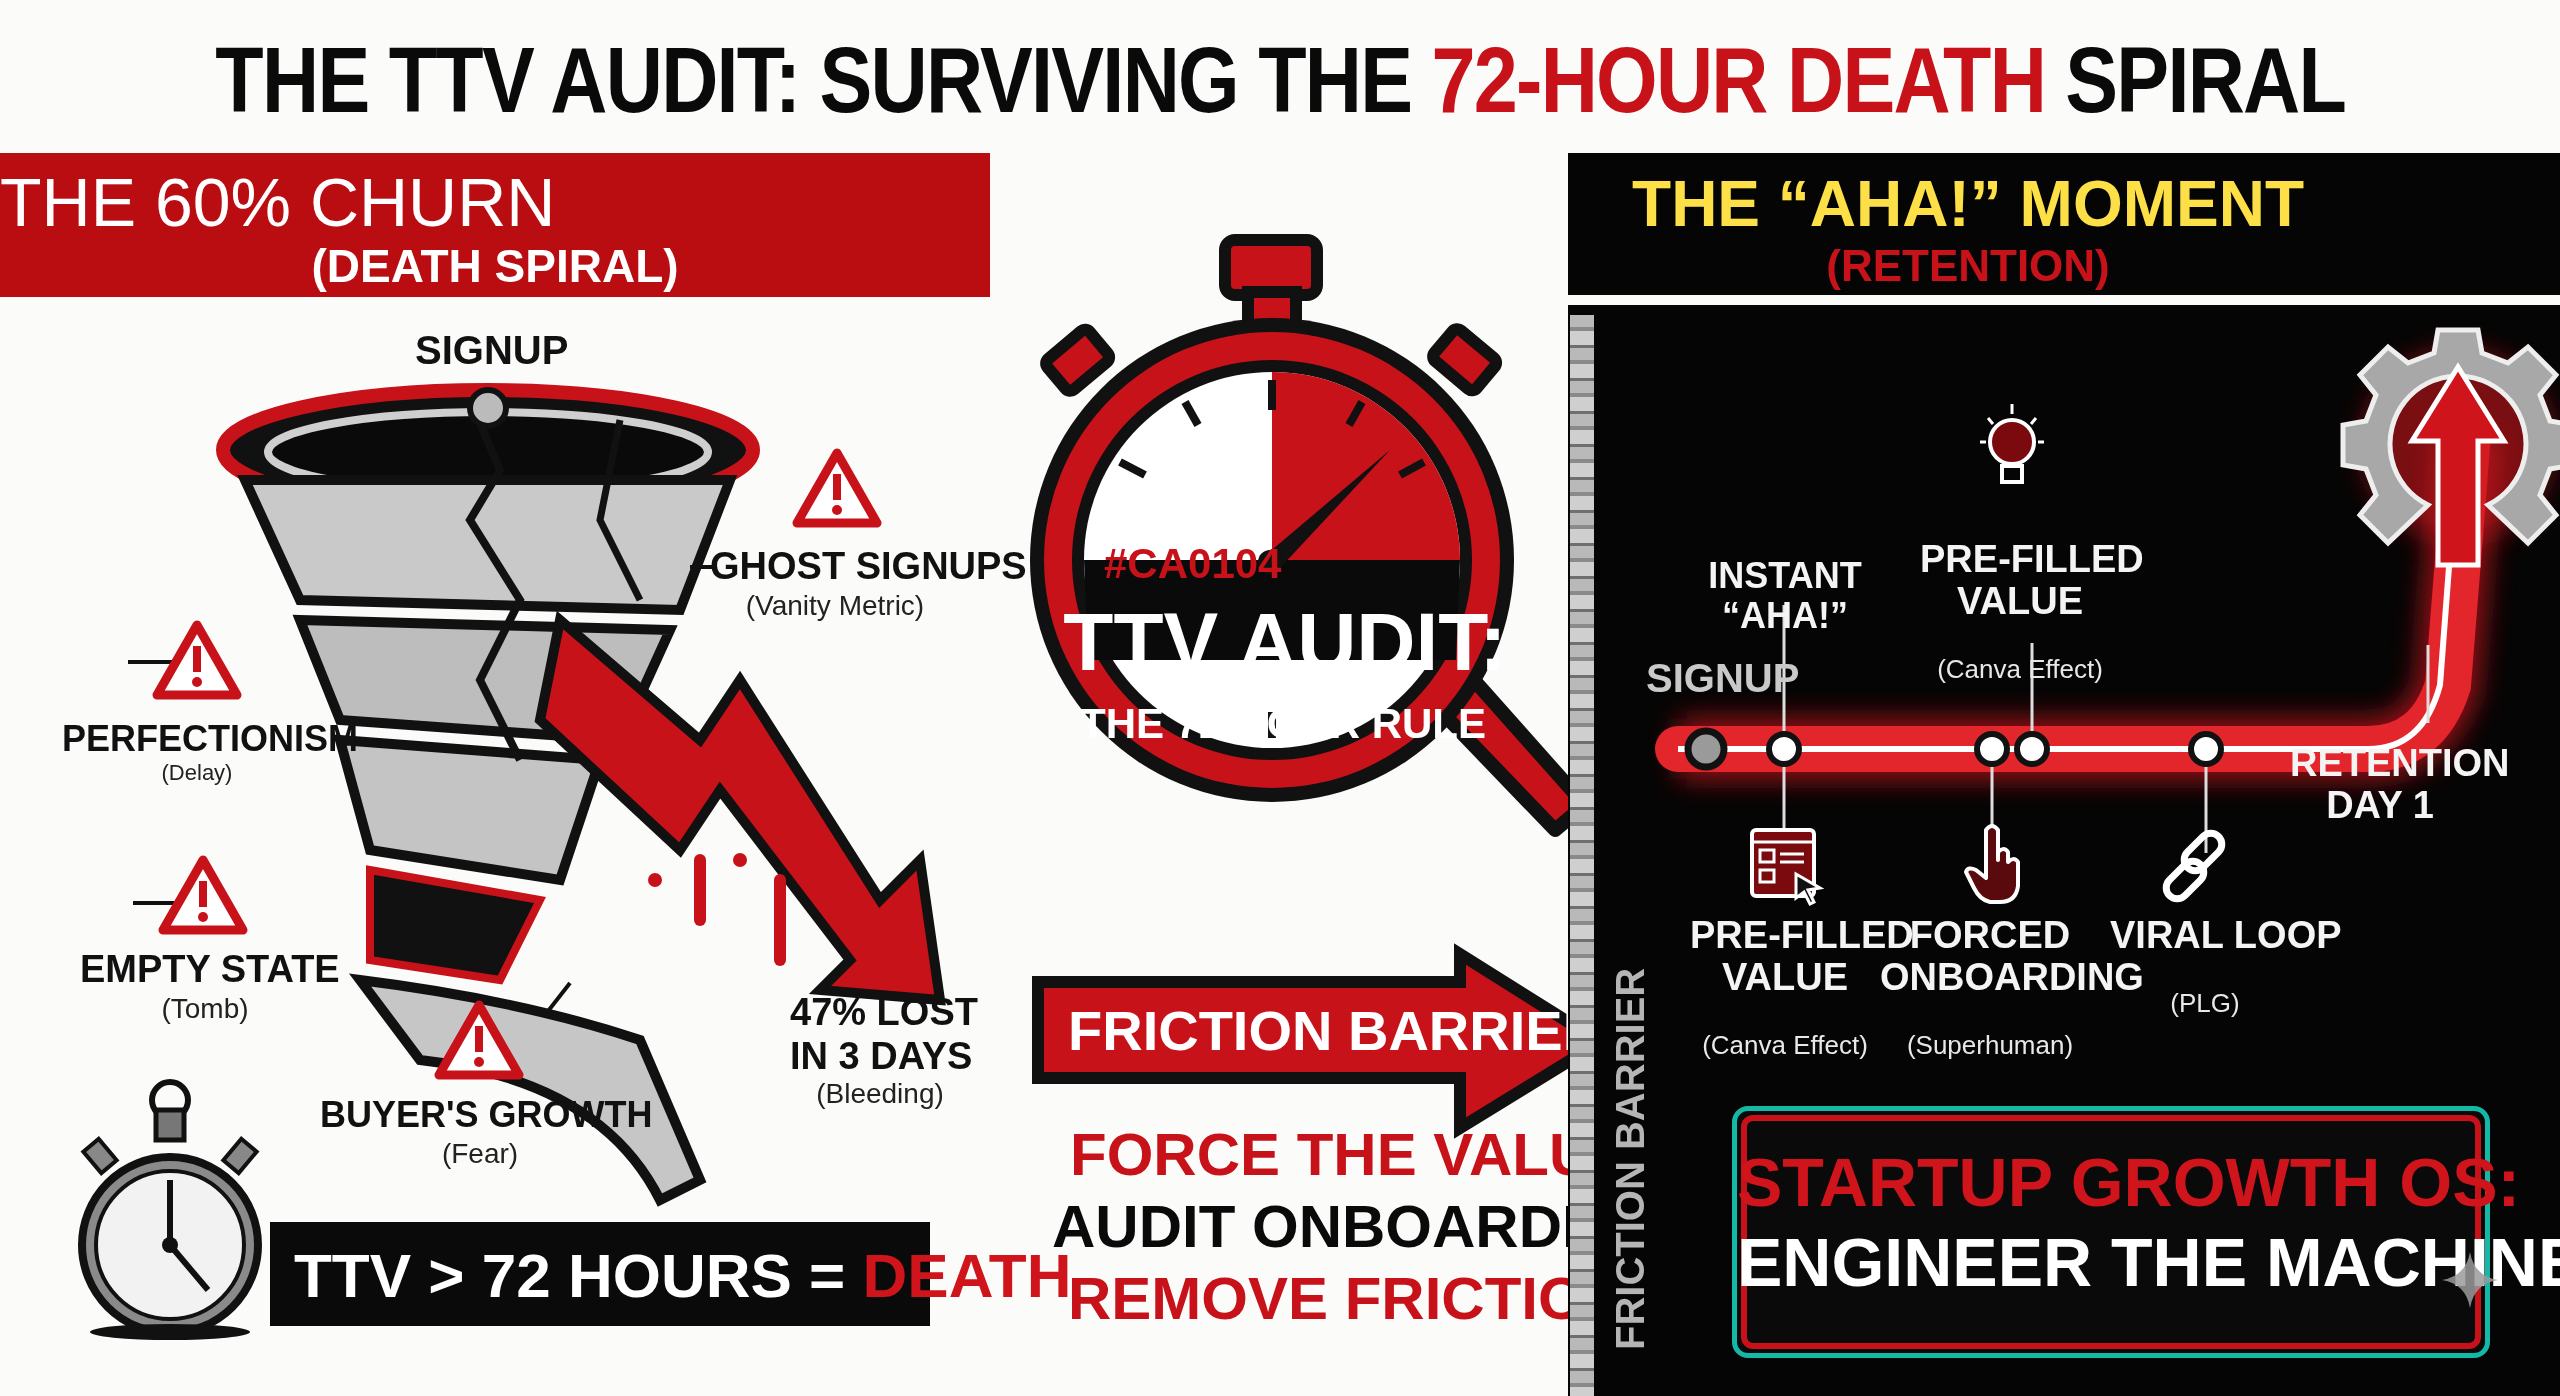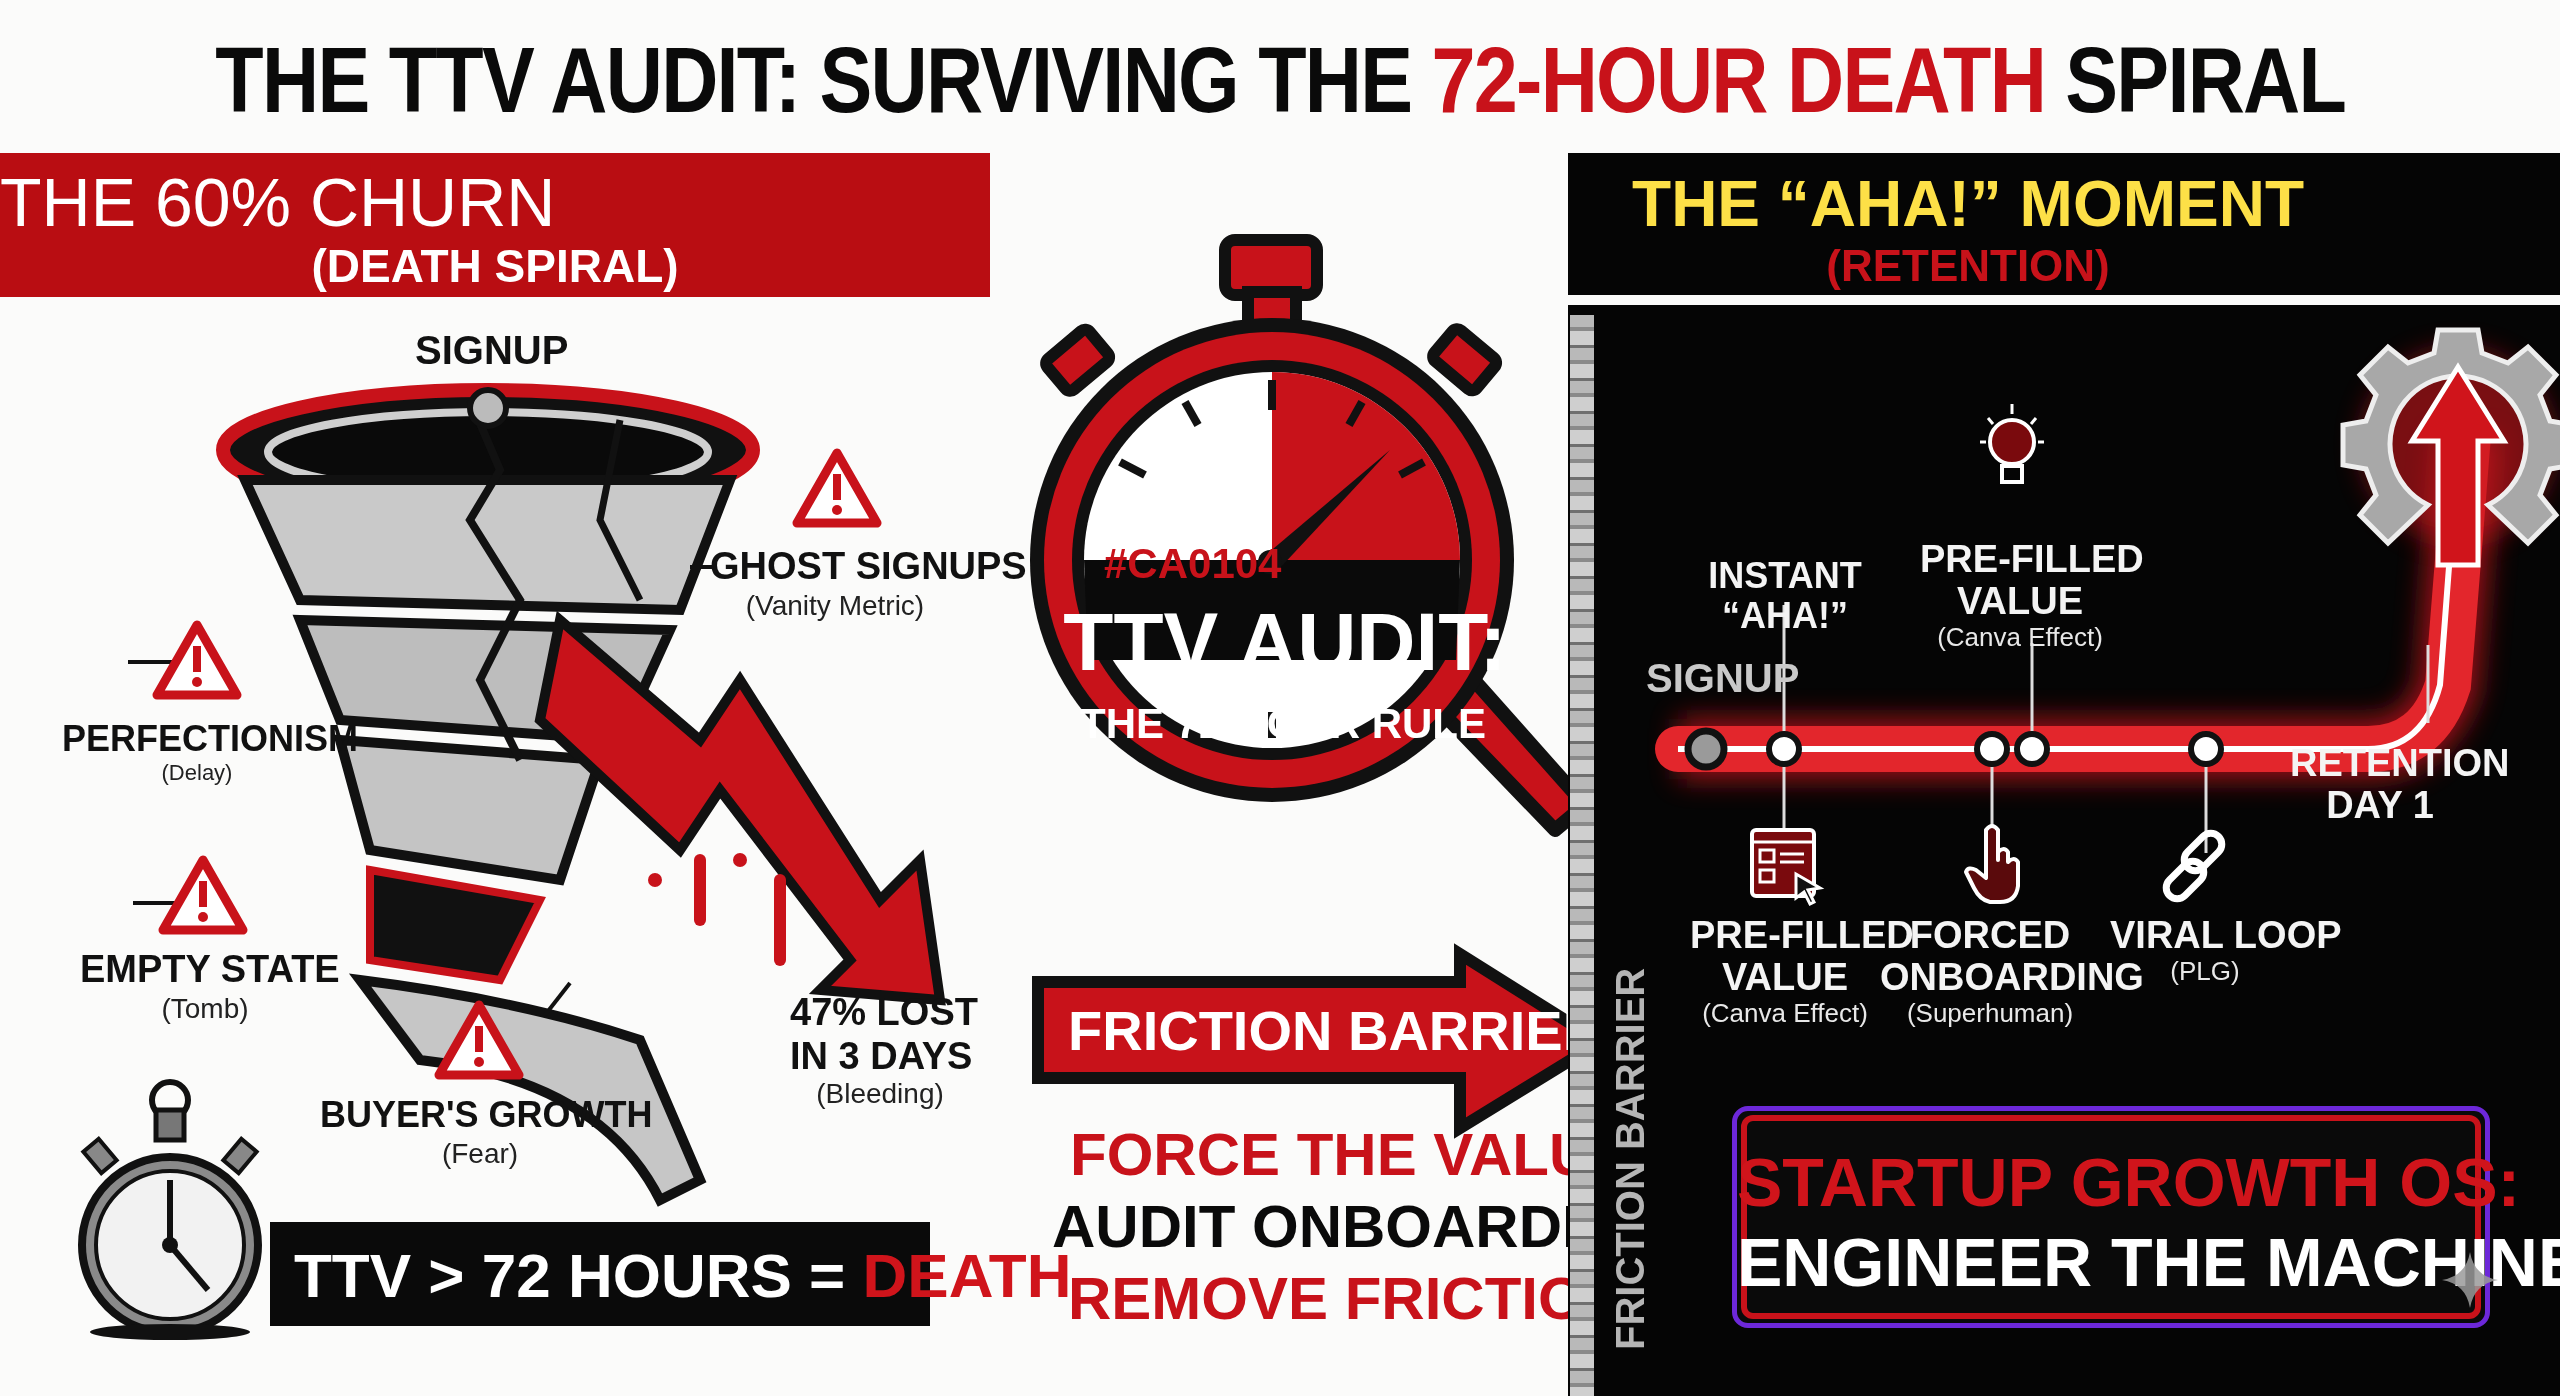--- a/index.html
+++ b/index.html
@@ -23,33 +23,33 @@
   #right-header .h1 { position: absolute; left: 0; width: 800px; top: 14px; font-size: 64px; font-weight: 700; color: #fde047; text-align: center; }
   #right-header .h2 { position: absolute; left: 0; width: 800px; top: 88px; font-size: 44px; font-weight: 700; color: #c8121a; text-align: center; }
   #right-panel { left: 1568px; top: 305px; width: 992px; height: 1091px; background: #050505; }
   #barrier-strip { left: 1570px; top: 315px; width: 24px; height: 1081px; background: repeating-linear-gradient(180deg,#b9b9b9 0 12px,#8a8a8a 12px 16px,#cfcfcf 16px 30px,#6f6f6f 30px 33px); }
   #barrier-label { left: 1608px; top: 1350px; transform: rotate(-90deg); transform-origin: left top; font-size: 40px; font-weight: 700; color: #b5b5b5; white-space: nowrap; }
 
   
   .lbl { color: #111; font-weight: 700; white-space: nowrap; }
   .sub { color: #222; font-weight: 400; white-space: nowrap; }
   .wlbl { color: #f4f4f4; font-weight: 700; white-space: nowrap; }
-  .wsub { color: #e8e8e8; font-weight: 400; white-space: nowrap; }
+  .wsub { color: #e8e8e8; font-weight: 400; white-space: nowrap; margin-top: 32px; }
 
   
   #death-bar { left: 270px; top: 1222px; width: 660px; height: 104px; background: #0a0a0a; }
   #death-bar .t { position: absolute; left: 24px; top: 18px; font-size: 62px; font-weight: 700; color: #fff; white-space: nowrap; }
   #death-bar .t .red { color: #d0141b; }
 
   
   #friction-text { left: 1068px; top: 998px; font-size: 56px; font-weight: 700; color: #fff; white-space: nowrap; }
   .force { font-size: 60px; font-weight: 700; white-space: nowrap; }
 
   
-  #cta { left: 1732px; top: 1106px; width: 758px; height: 222px; border: 5px solid #6d28d9; border-radius: 16px; background: #0a0a0a; }
+  #cta { left: 1732px; top: 1106px; width: 758px; height: 252px; border: 5px solid #14b8a6; border-radius: 16px; background: #0a0a0a; }
   #cta .inner { position: absolute; inset: 4px; border: 6px solid #c8121a; border-radius: 12px; }
   #cta .l1 { position: absolute; left: 0; width: 748px; top: 32px; text-align: center; font-size: 68px; font-weight: 700; color: #d0141b; white-space: nowrap; }
   #cta .l2 { position: absolute; left: 0; width: 748px; top: 112px; text-align: center; font-size: 68px; font-weight: 700; color: #fff; white-space: nowrap; }
 
   svg { position: absolute; overflow: visible; }
 </style>
 </head>
 <body>
 
 <div id="title" class="abs"><span class="inner"><span>THE TTV AUDIT: SURVIVING THE </span><span class="red">72-HOUR DEATH</span><span> SPIRAL</span></span></div>

